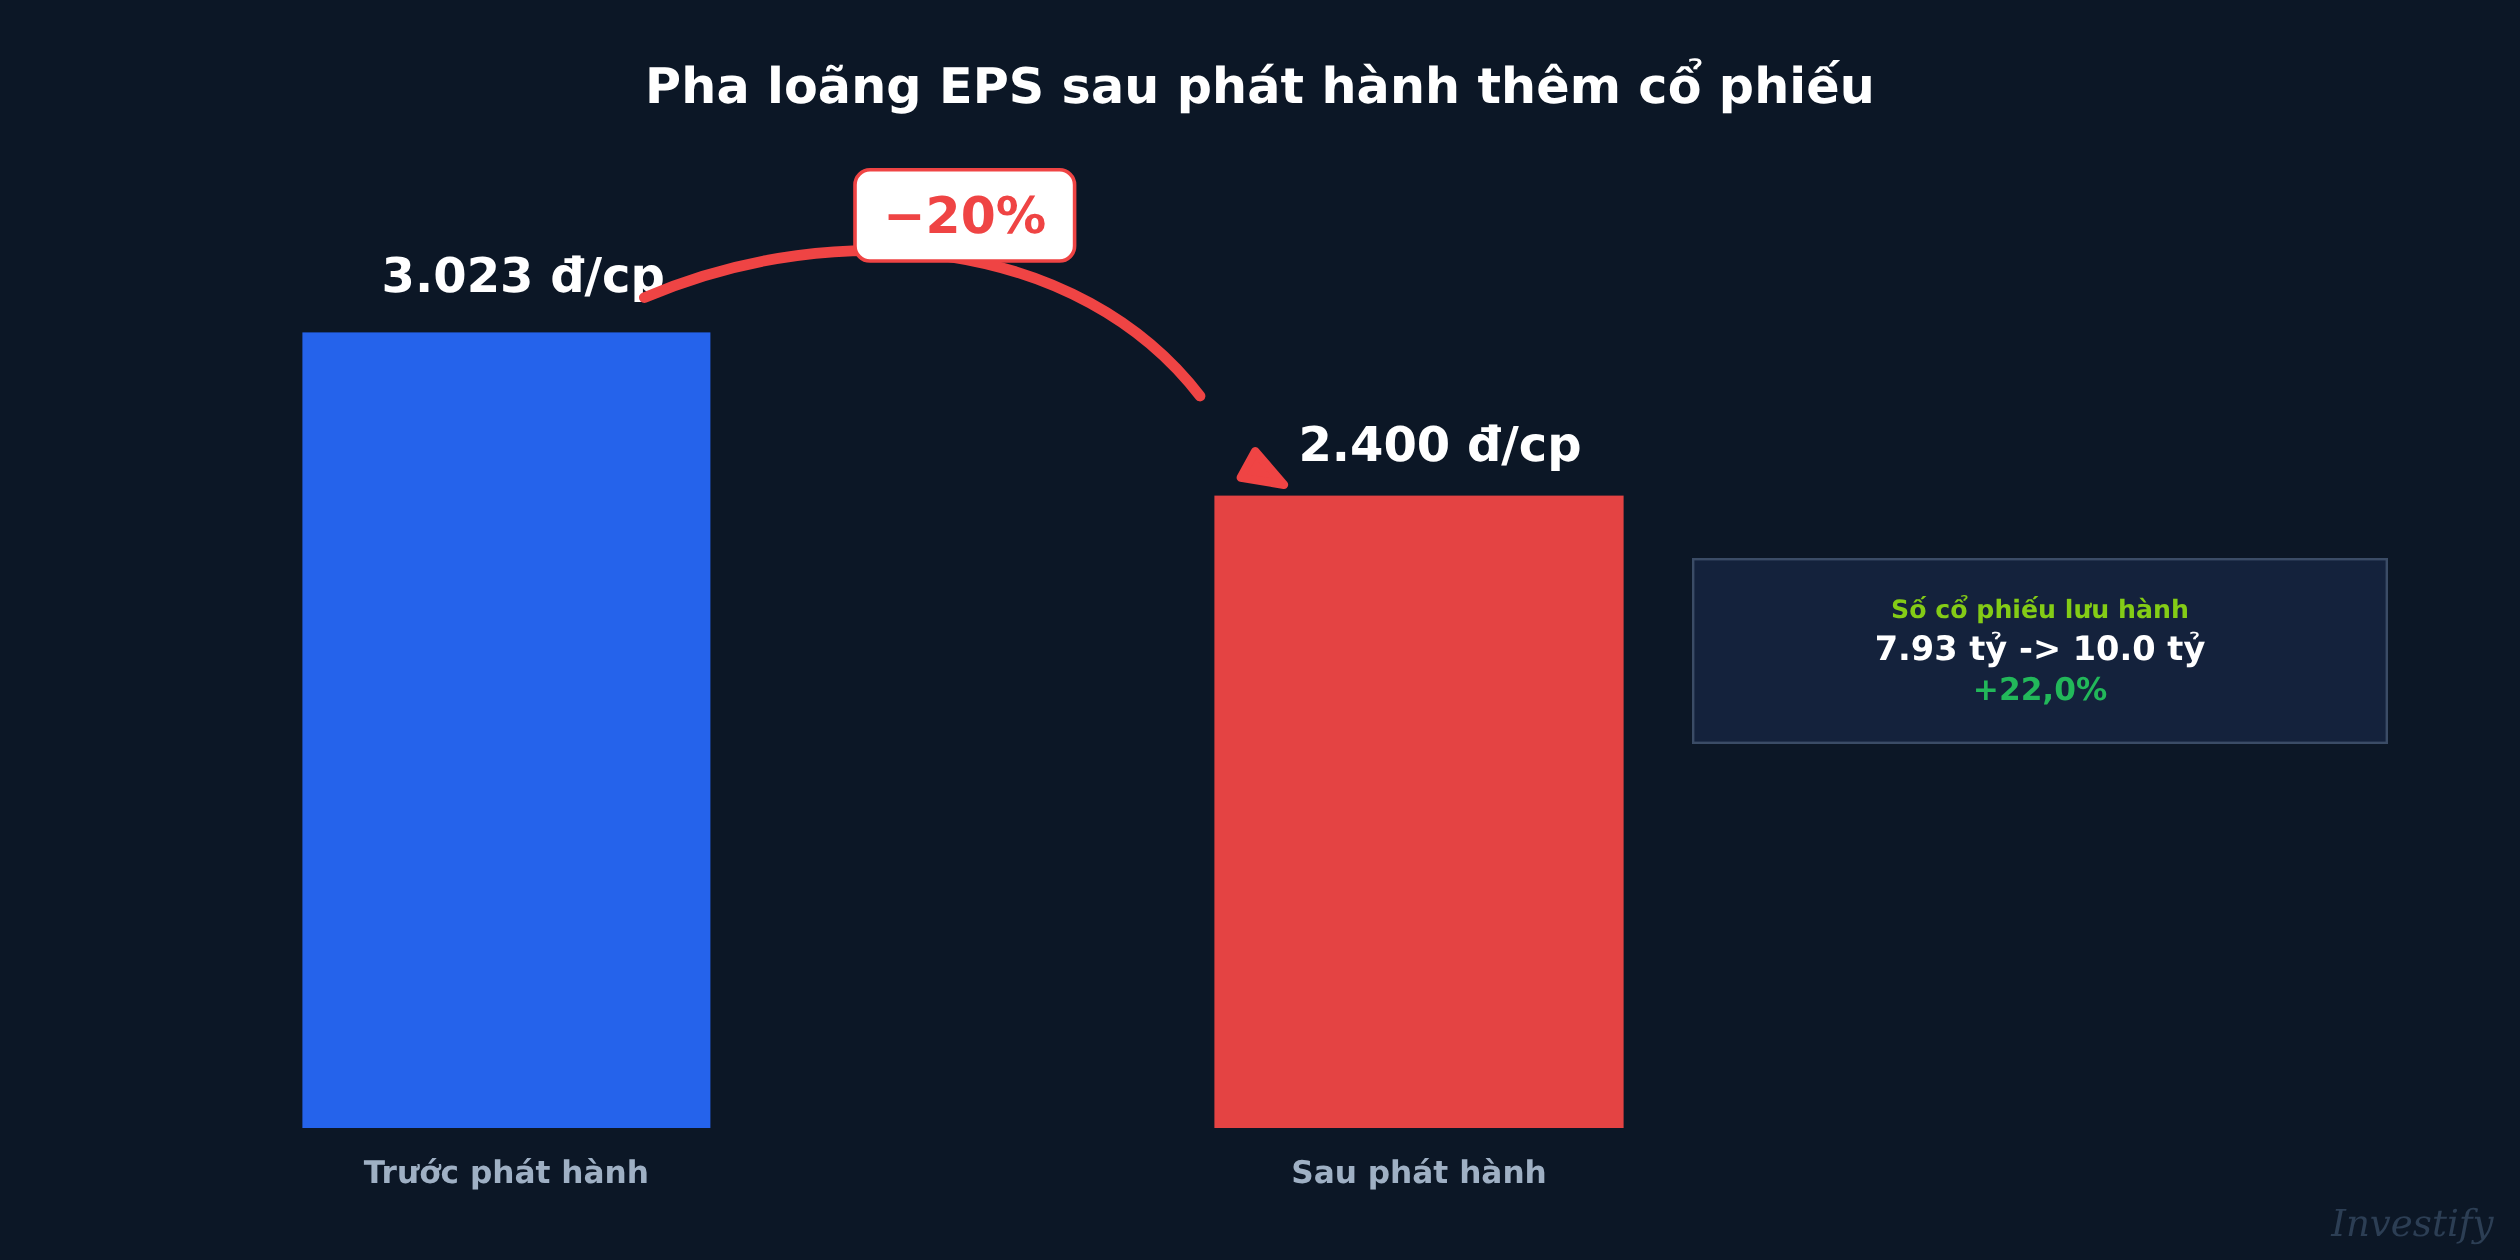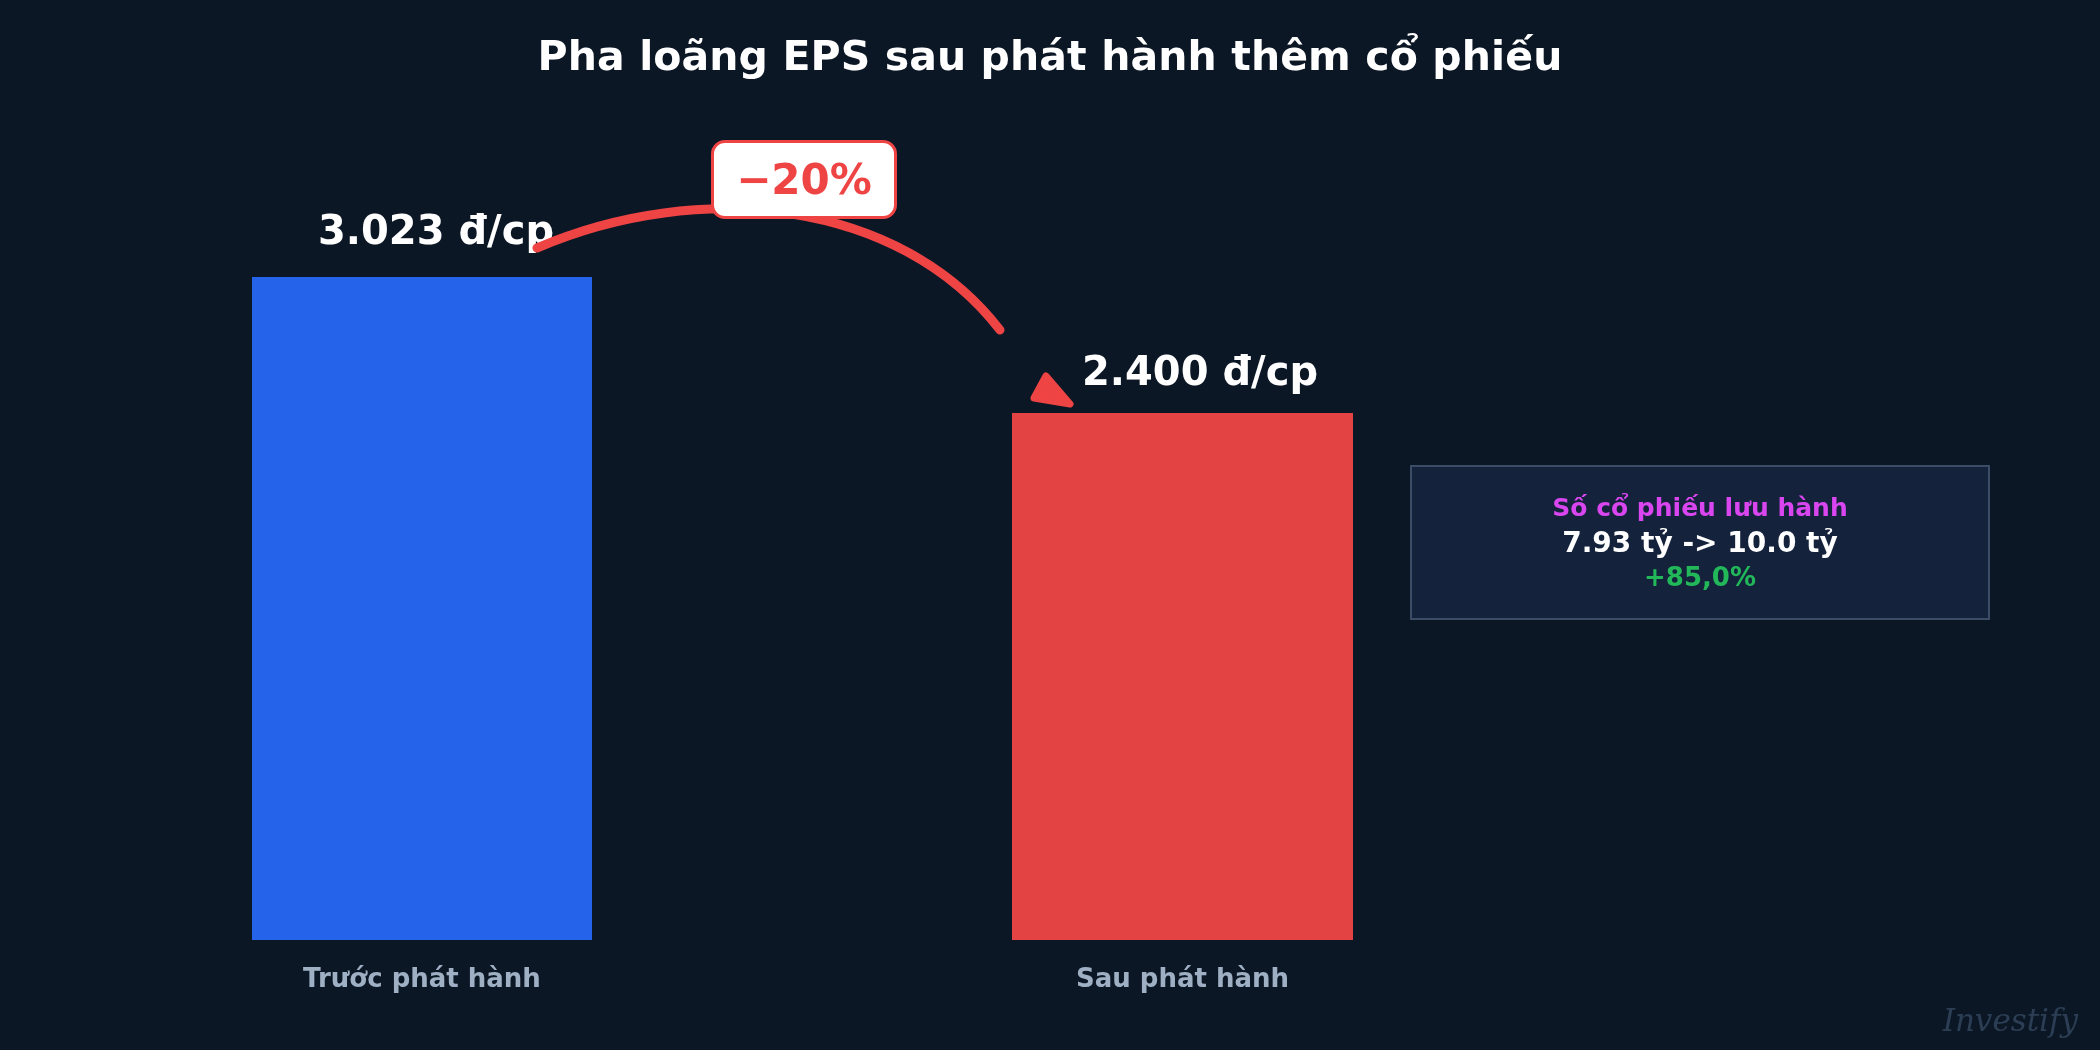--- a/index.html
+++ b/index.html
@@ -14,21 +14,21 @@
     height: 1050px;
     background: #0c1726;
     overflow: hidden;
     font-family: "DejaVu Sans", "Liberation Sans", sans-serif;
   }
 
   
   #chart-title {
     position: absolute;
     left: 0;
-    top: 32px;
+    top: 48px;
     width: 2100px;
     text-align: center;
     color: #ffffff;
     font-size: 41px;
     font-weight: bold;
     letter-spacing: 0.1px;
     white-space: nowrap;
   }
 
   
@@ -115,22 +115,22 @@
     height: 155px;
     box-sizing: border-box;
     border: 2px solid #3b4c66;
     background: #14223c;
     display: flex;
     flex-direction: column;
     align-items: center;
     justify-content: center;
   }
   #info-title {
-    color: #d946ef;
-    font-size: 25px;
+    color: #84cc16;
+    font-size: 21px;
     font-weight: bold;
     white-space: nowrap;
     margin-bottom: 4px;
   }
   #info-values {
     color: #ffffff;
     font-size: 28px;
     font-weight: bold;
     white-space: nowrap;
     margin-bottom: 3px;
@@ -178,18 +178,18 @@
     <path d="M 1046 376 L 1070 404 L 1034 398 Z" fill="#ef4444" stroke="#ef4444" stroke-width="7" stroke-linejoin="round"></path>
   </svg>
 
   <div id="delta-badge">
     <span id="delta-badge-label">−20%</span>
   </div>
 
   <div id="info-box">
     <div id="info-title">Số cổ phiếu lưu hành</div>
     <div id="info-values">7.93 tỷ  -&gt;  10.0 tỷ</div>
-    <div id="info-change">+85,0%</div>
+    <div id="info-change">+22,0%</div>
   </div>
 
   <div id="watermark">Investify</div>
 
 </div>
 
 </body></html>

